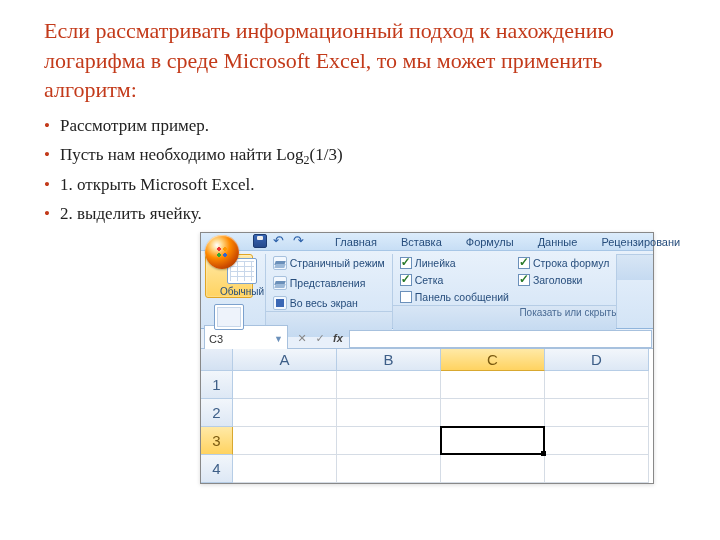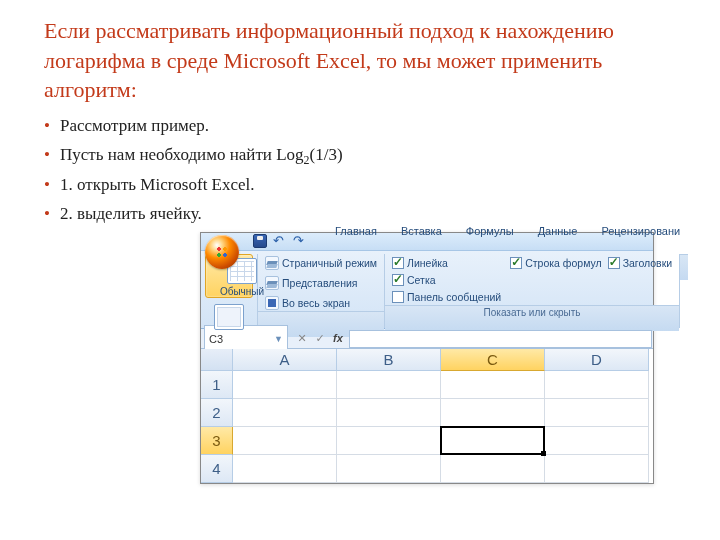--- a/index.html
+++ b/index.html
@@ -104,21 +104,21 @@
     background:#eee; border-radius:1px;
   }
   .ico-undo, .ico-redo { color:#2a5fa8; font-size:13px; line-height:13px; }
   .tabs {
     display: flex;
     align-items: flex-end;
     gap: 4px;
     margin-left: 12px;
   }
   .tab {
-    padding: 2px 9px 13px 9px;
+    padding: 2px 9px 2px 9px;
     font-size: 11px;
     color: #264d7c;
     border-top-left-radius: 3px;
     border-top-right-radius: 3px;
     border: 1px solid transparent;
     border-bottom: none;
     white-space: nowrap;
   }
   
   .ribbon-body {
@@ -136,21 +136,21 @@
   }
   .group-body {
     flex: 1;
     display: flex;
     align-items: flex-start;
     gap: 3px;
     flex-wrap: wrap;
     align-content: flex-start;
   }
   .group-label {
-    text-align: center;
+    text-align: right;
     font-size: 10px;
     color: #4a6b94;
     padding: 1px 0 13px;
     background: linear-gradient(#d8e6f5, #c5daf1);
     margin: 0 -4px;
     border-top: 1px solid #b6cde6;
   }
   .bigbtn {
     display: flex; flex-direction: column; align-items: center;
     width: 48px;
@@ -353,21 +353,21 @@
           </div>
           <div class="smallrow">
             <span class="chk on"></span>
             <span>Сетка</span>
           </div>
           <div class="smallrow">
             <span class="chk"></span>
             <span>Панель сообщений</span>
           </div>
         </div>
-        <div style="display:flex;flex-direction:row;">
+        <div style="display:flex;flex-direction:column;">
           <div class="smallrow">
             <span class="chk on"></span>
             <span>Строка формул</span>
           </div>
           <div class="smallrow">
             <span class="chk on"></span>
             <span>Заголовки</span>
           </div>
         </div>
       </div>

